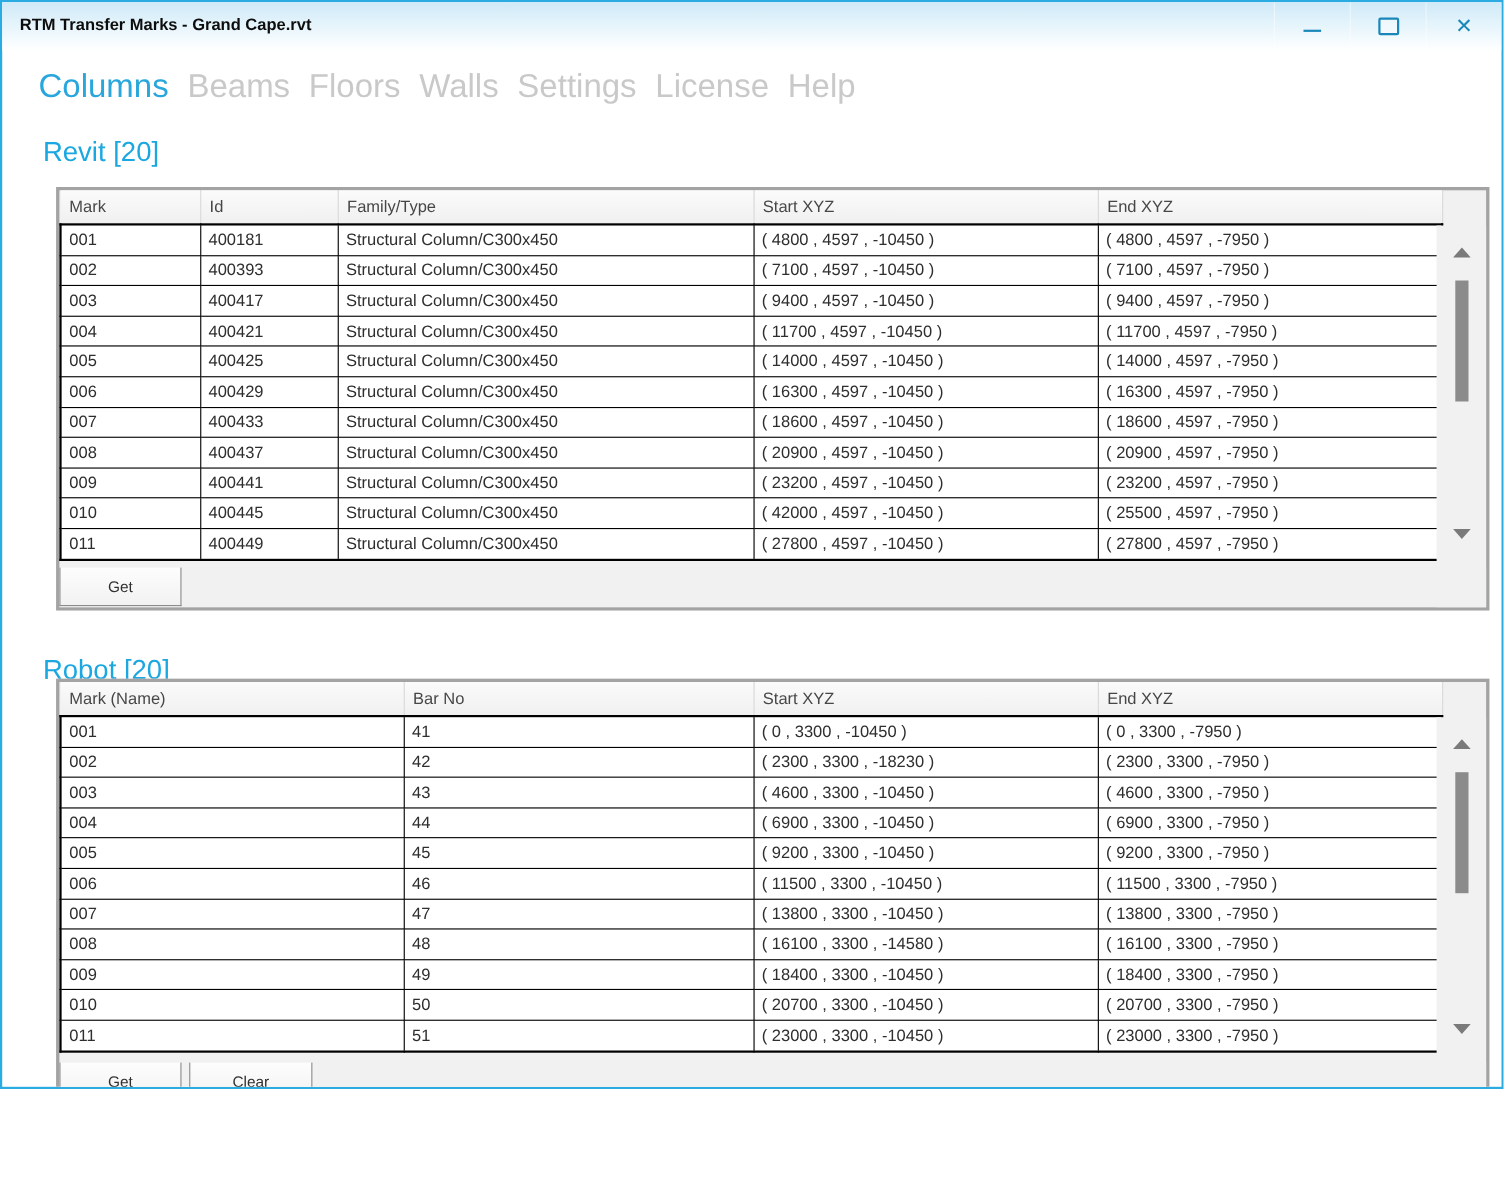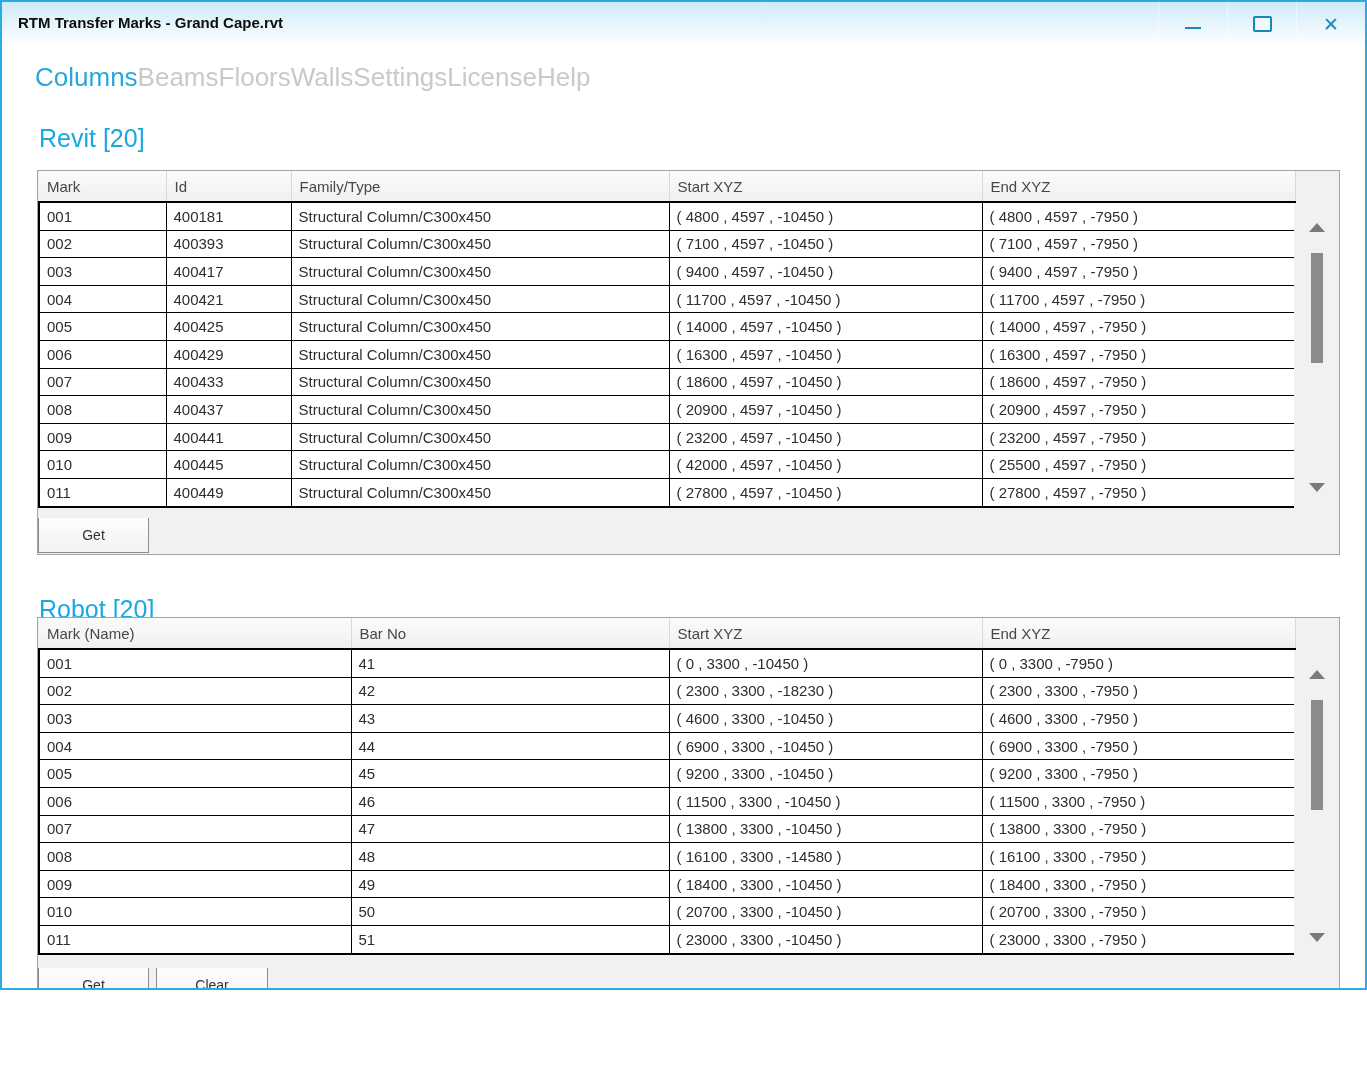--- a/index.html
+++ b/index.html
@@ -18,30 +18,30 @@
   }
   .win-controls{position:absolute;right:0;top:0;height:44px;display:flex;}
   .win-btn{
     width:68px;height:44px;display:flex;align-items:center;justify-content:center;
     color:#1987B9;border-left:1px solid rgba(255,255,255,0.55);cursor:default;
   }
   .glyph-min{width:16px;height:2px;background:#1987B9;margin-top:8px;}
   .glyph-max{width:15px;height:12px;border:2px solid #1987B9;border-radius:2px;background:rgba(255,255,255,0.4);}
   .glyph-close{font-size:19px;line-height:19px;color:#1987B9;}
   
-  .menu{position:absolute;left:33px;top:60px;display:flex;font-size:26px;font-weight:200;}
+  .menu{position:absolute;left:33px;top:60px;display:flex;gap:17px;font-size:30px;font-weight:200;}
   .menu-item{color:#C9C9C9;white-space:nowrap;}
   .menu-item.active{color:#29A7DC;}
   
   .section-label{position:absolute;font-size:25px;font-weight:400;color:#1BA7E0;}
   #revit-label{left:37px;top:122px;}
   #robot-label{left:37px;top:593px;}
   
-  .section{position:absolute;left:35px;width:1303px;box-sizing:border-box;
-    border:1px solid #a3a3a3;background:#f1f1f1;}
+  .section{position:absolute;left:49px;width:1303px;box-sizing:border-box;
+    border:3px solid #a3a3a3;background:#f1f1f1;}
   #revit-section{top:168px;height:385px;}
   #robot-section{top:615px;height:388px;}
   
   table.grid{border-collapse:collapse;table-layout:fixed;width:1256px;position:absolute;left:0;top:0;}
   table.grid thead th{
     height:30px;background:linear-gradient(to bottom,#fbfbfb,#f0f0f0);
     border-right:1px solid #d9d9d9;border-bottom:1px solid #cfcfcf;
     font-weight:400;font-size:15px;color:#474747;text-align:left;padding:0 0 0 8px;
     white-space:nowrap;overflow:hidden;
   }

